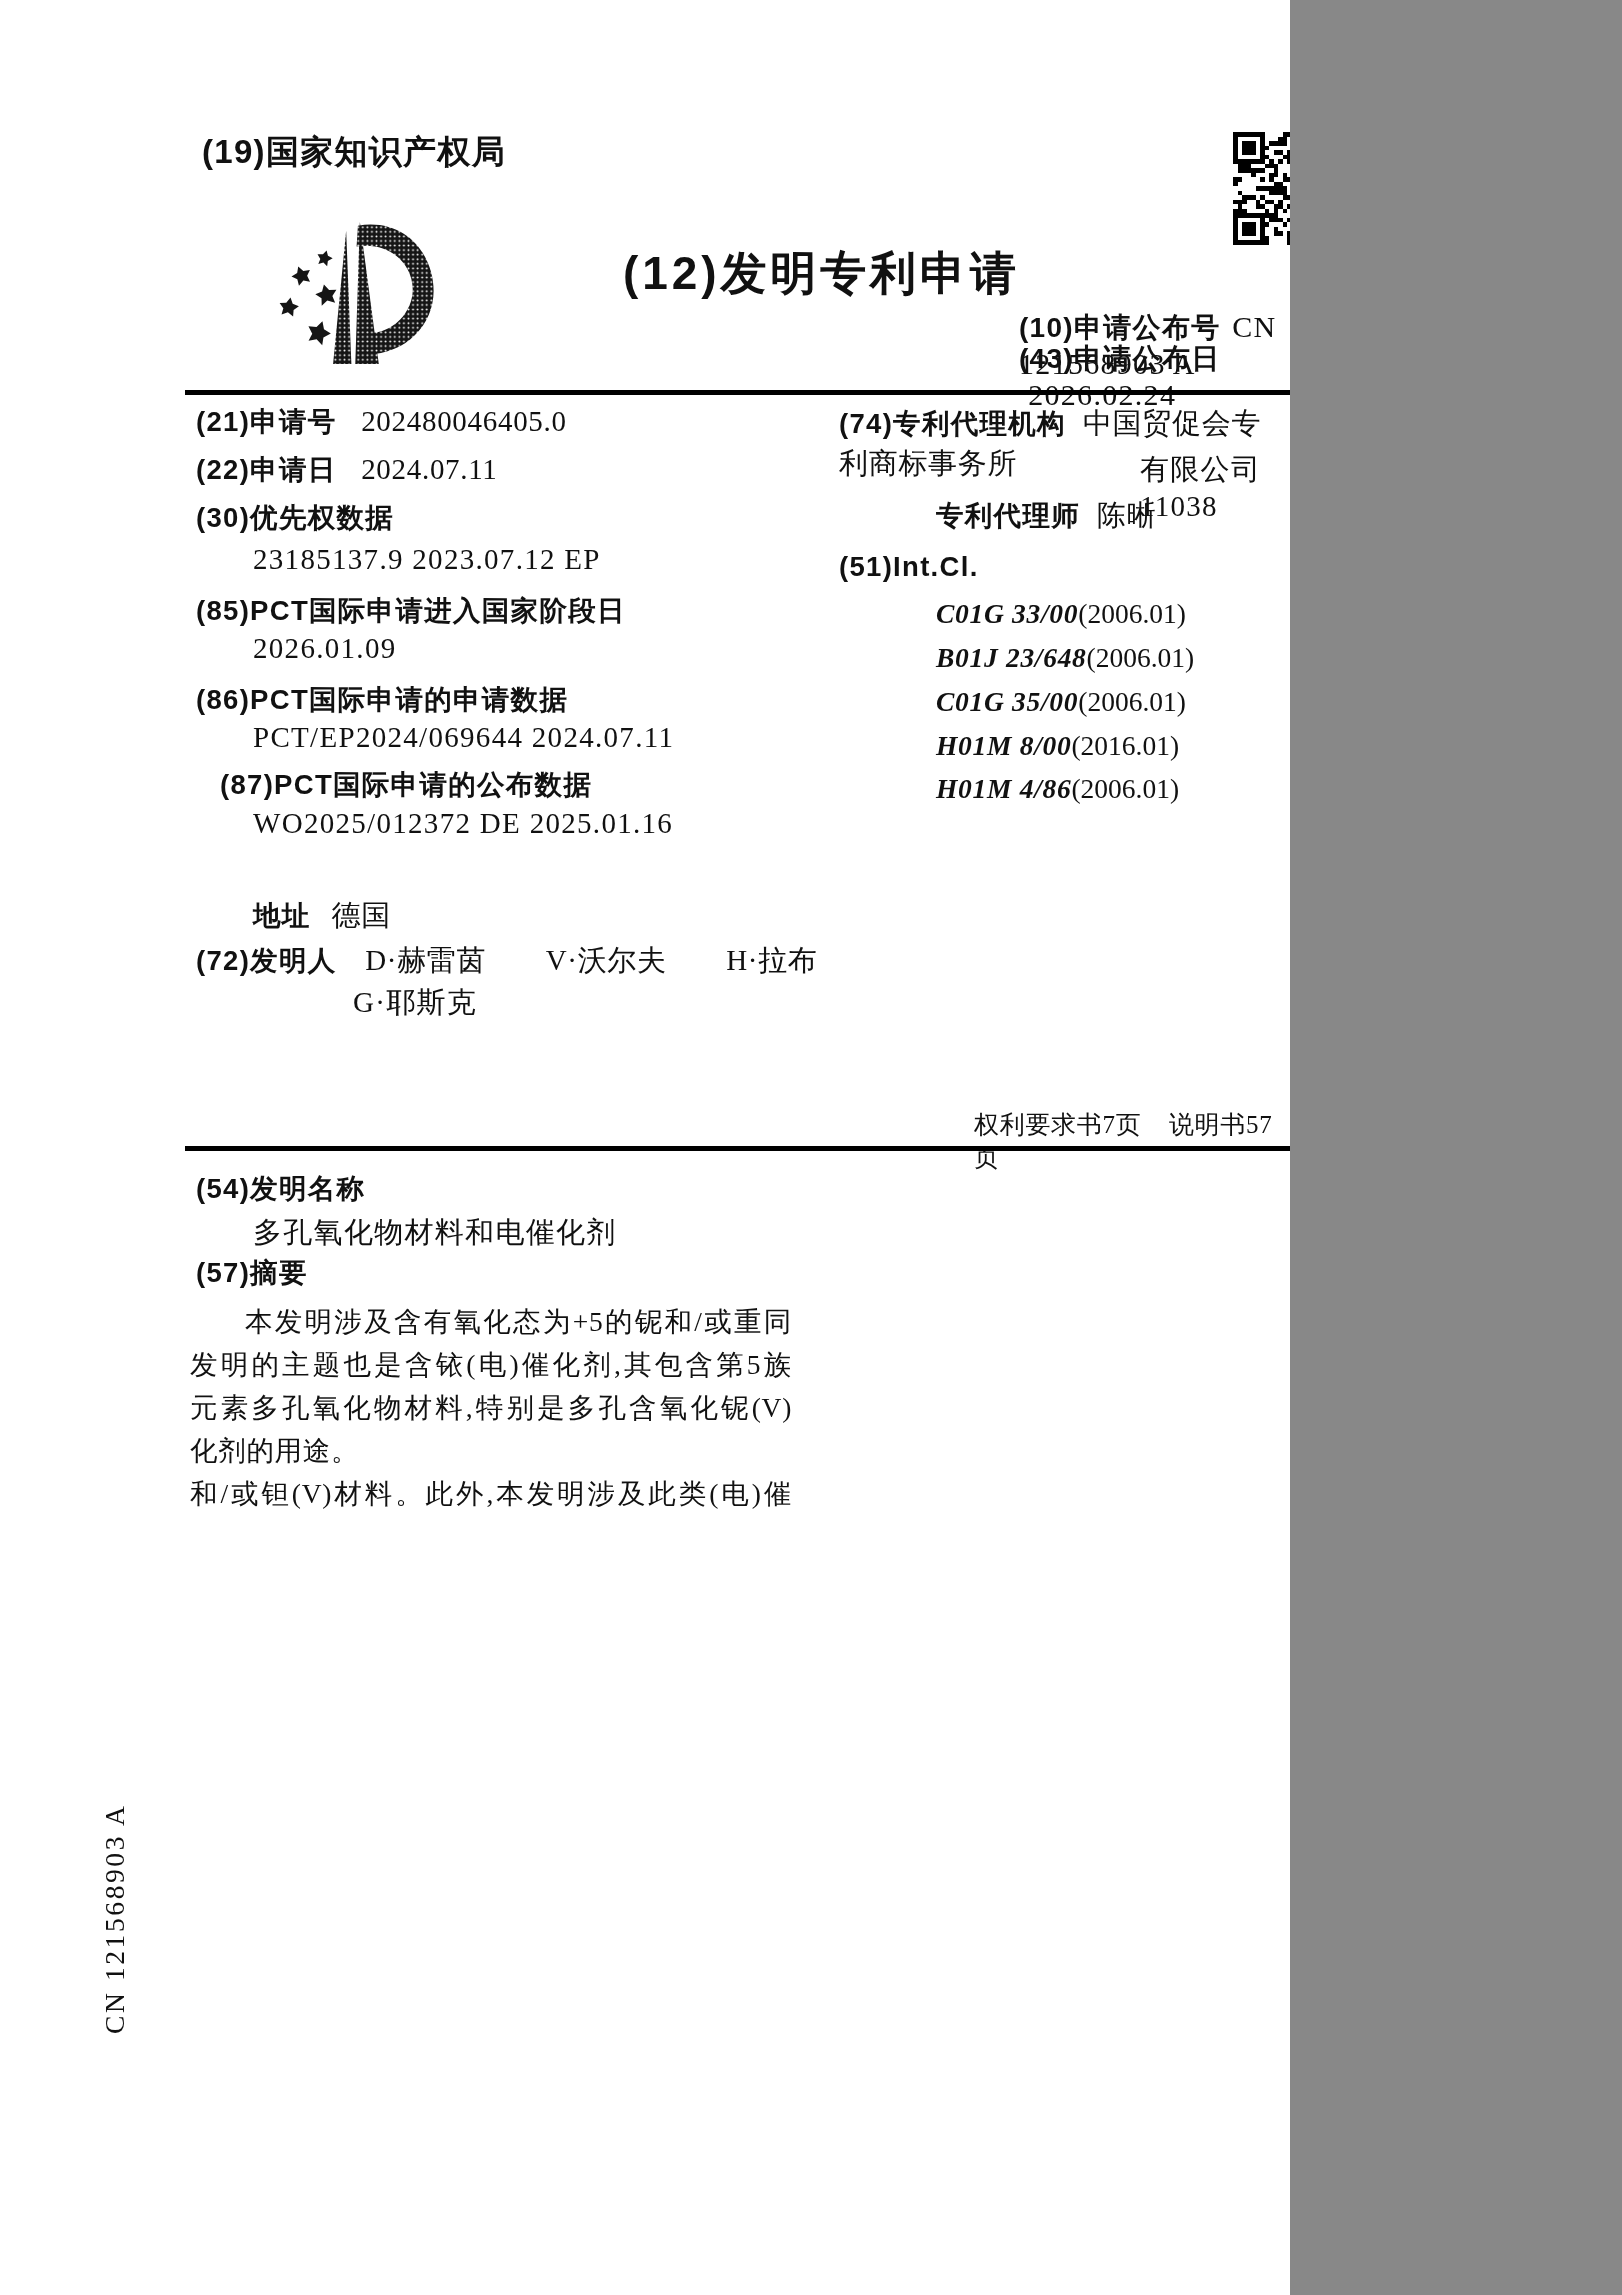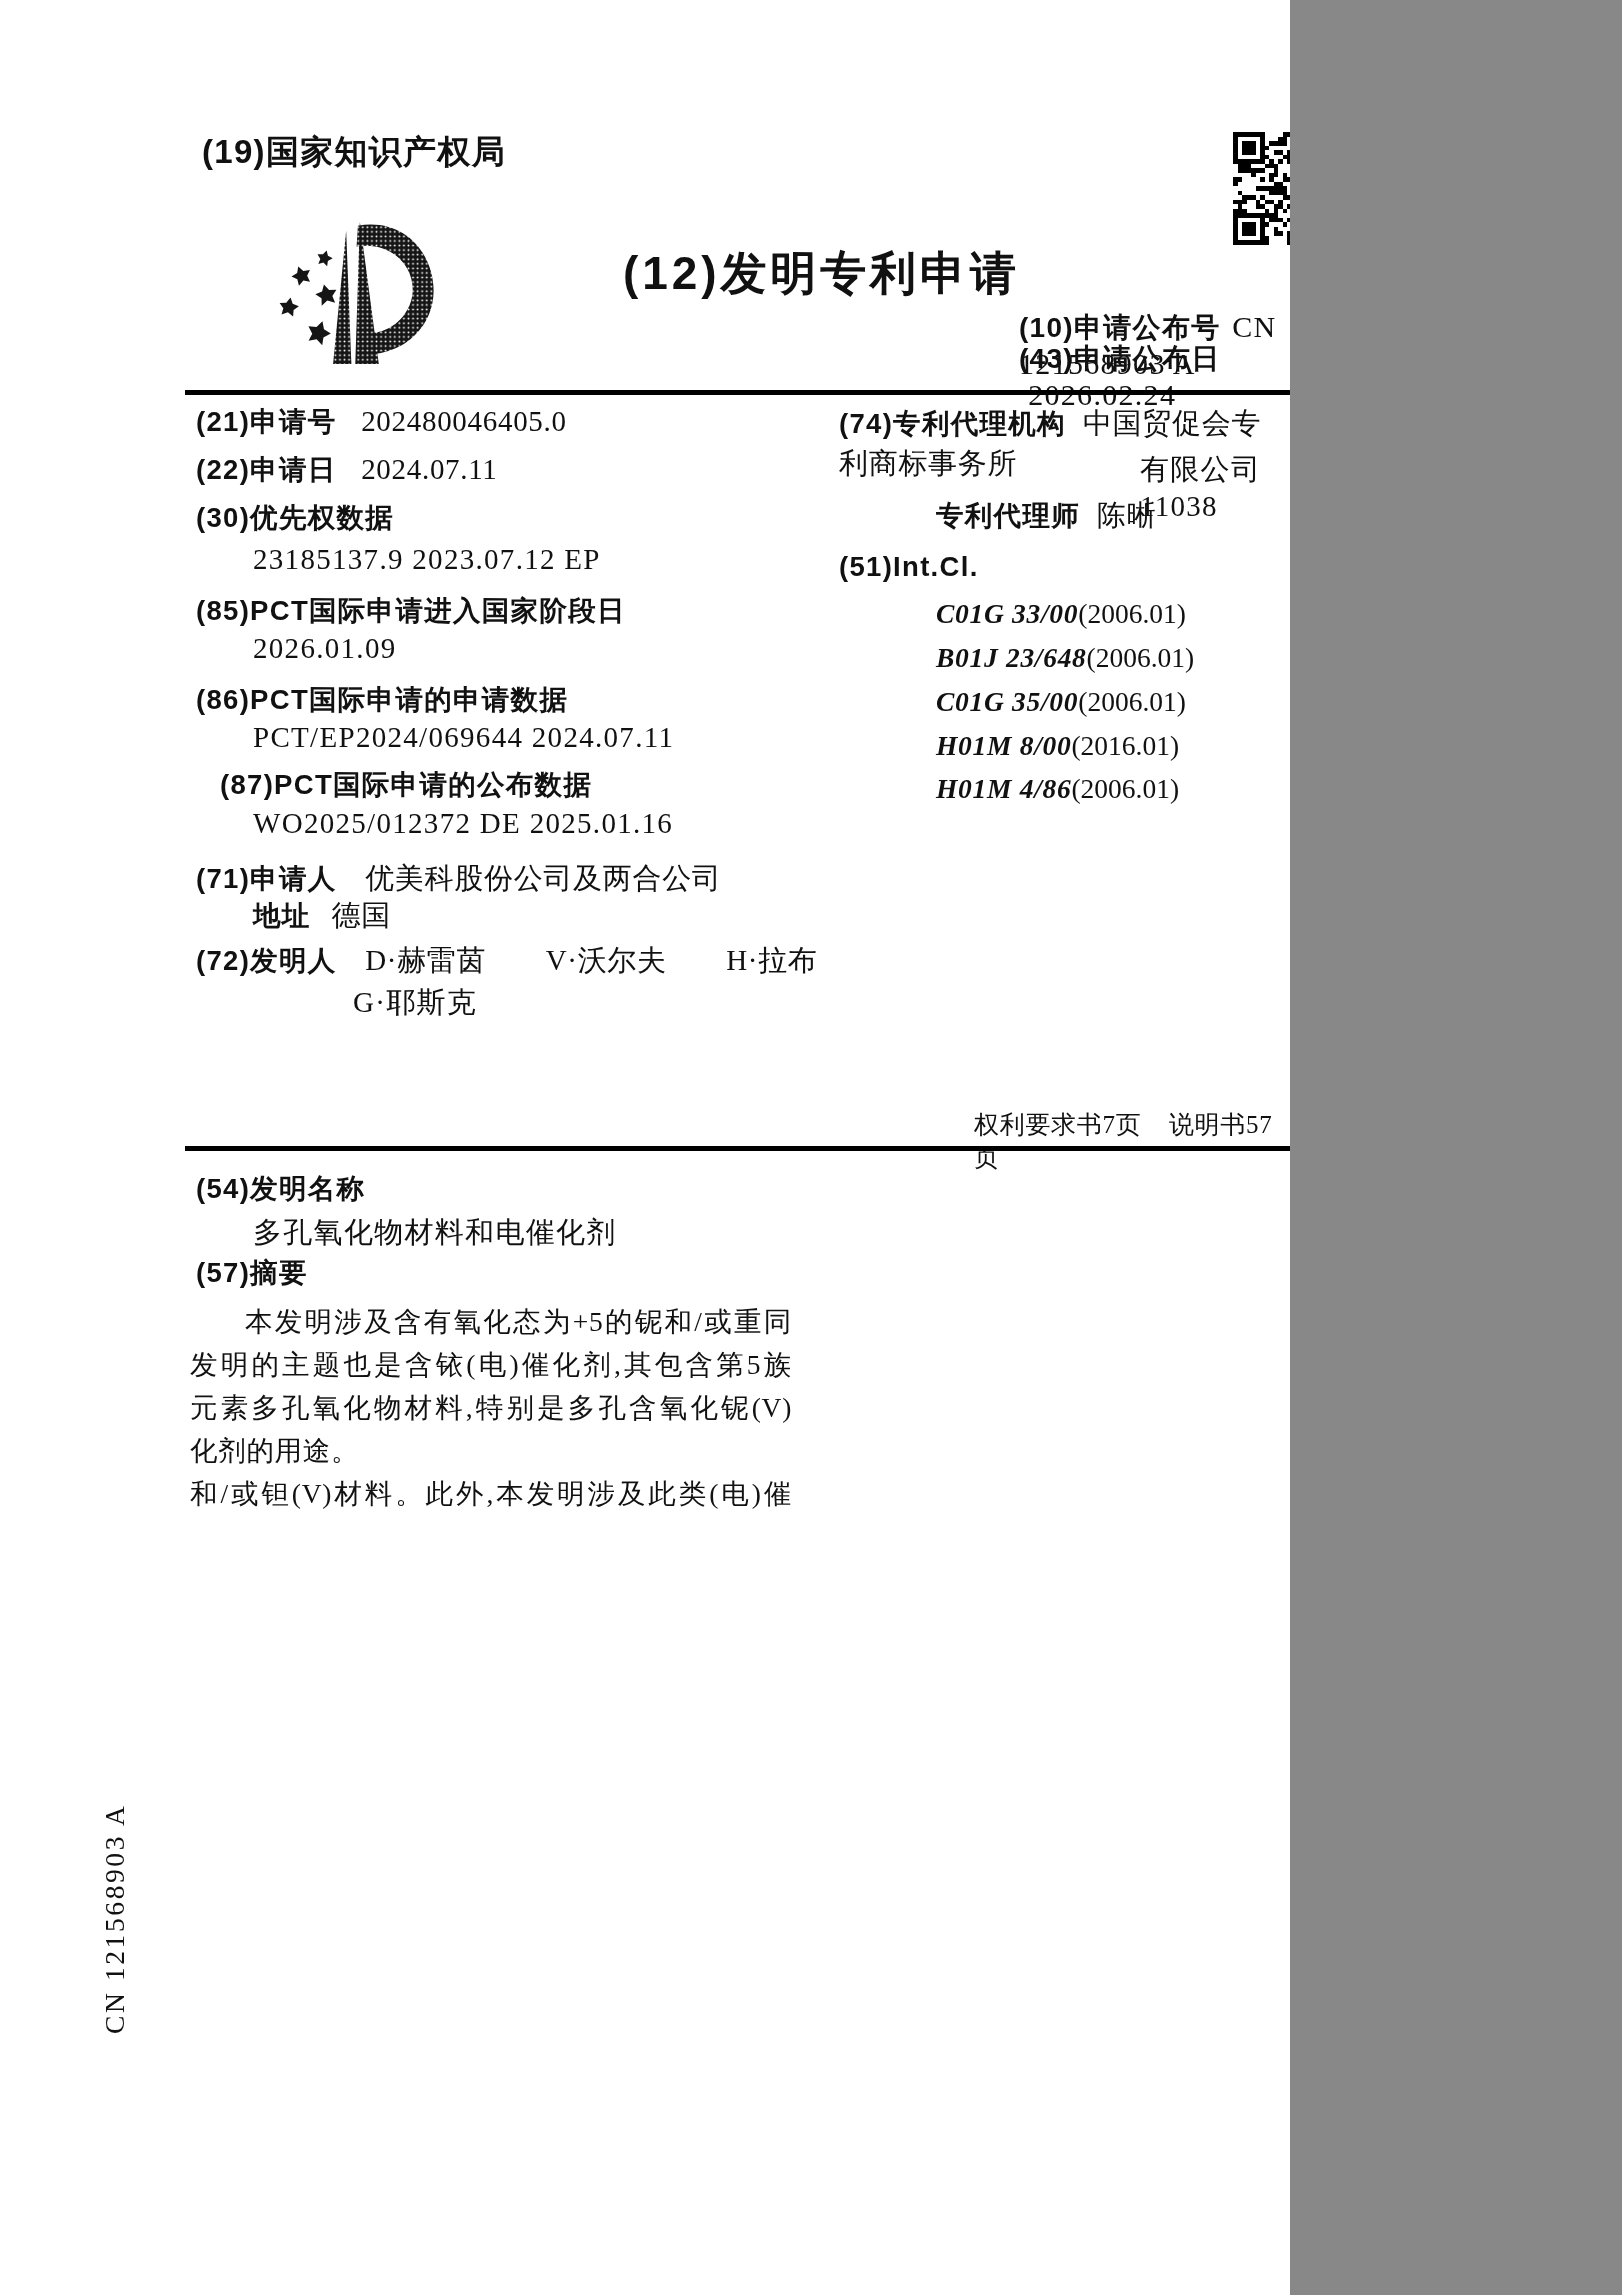--- a/index.html
+++ b/index.html
@@ -424,24 +424,20 @@
   <div class="abs row42" style="left:196px;top:682px;">
     <span class="lbl">(86)PCT国际申请的申请数据</span>
   </div>
   <div class="abs indent-val" style="left:253px;top:721px;">PCT/EP2024/069644 2024.07.11</div>
 
   <div class="abs row42" style="left:196px;top:767px;margin-left:24px;">
     <span class="lbl">(87)PCT国际申请的公布数据</span>
   </div>
   <div class="abs indent-val" style="left:253px;top:807px;">WO2025/012372 DE 2025.01.16</div>
 
-  <div class="abs row42" style="left:196px;top:859px;">
-    <span class="lbl">(71)申请人</span>
-    <span class="val" style="margin-left:26px;">优美科股份公司及两合公司</span>
-  </div>
   <div class="abs row42" style="left:253px;top:896px;">
     <span class="lbl">地址</span>
     <span class="val" style="margin-left:18.3px;margin-top:36px;">德国</span>
   </div>
 
   <div class="abs row42" style="left:196px;top:941px;">
     <span class="lbl">(72)发明人</span>
     <span class="val" style="margin-left:26px;">D·赫雷茵　　V·沃尔夫　　H·拉布</span>
   </div>
   <div class="abs indent-val" style="left:353px;top:983px;">G·耶斯克</div>

